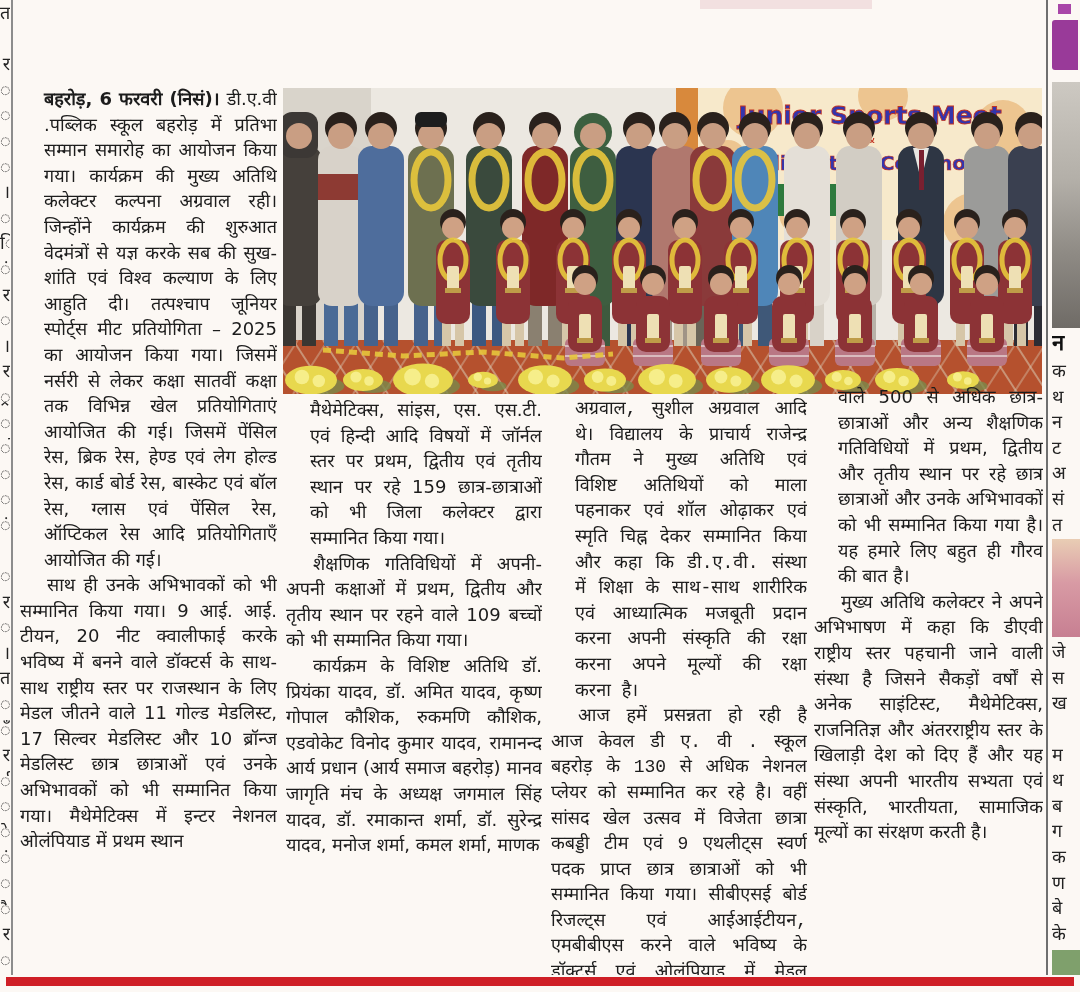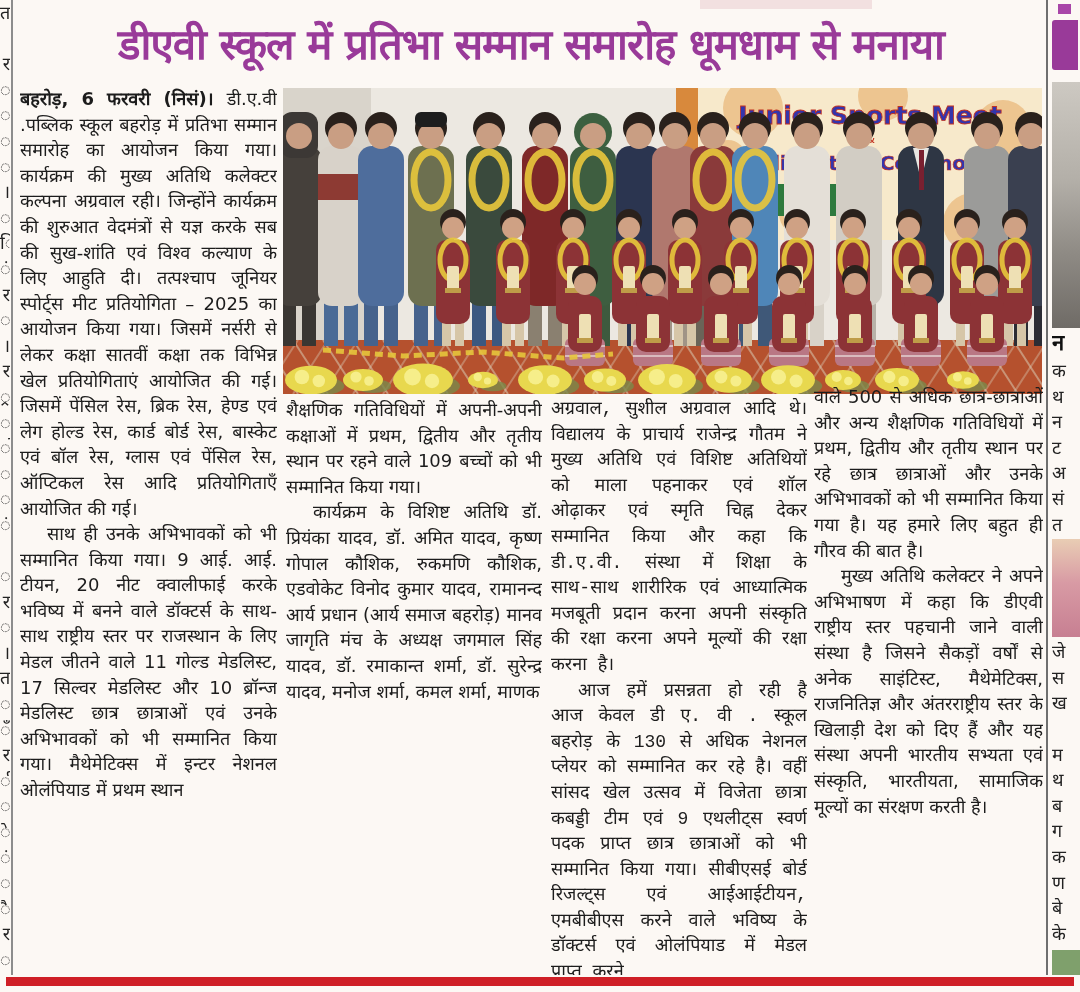--- a/index.html
+++ b/index.html
@@ -33,21 +33,21 @@
   }
   
   .photo{position:absolute;left:283px;top:88px;width:759px;height:306px;margin:0;background:#e9e5df;}
   .photo svg{display:block;}
   
   .col{
     position:absolute;text-align:justify;font-size:18px;line-height:25.6px;
     overflow:hidden;
   }
   .col p{margin:0;text-indent:1.5em;}
-  .col p:first-child{text-indent:0;}
+  .col p:first-child{text-indent:0;margin-left:24px;}
   .col b{font-weight:bold;}
   .col1{left:20px;top:86px;width:257px;height:892px;}
   .col2{left:286px;top:397px;width:256px;height:578px;}
   .col3{left:551px;top:397px;width:256px;height:578px;font-family:Liberation Mono, monospace;}
   .col4{left:814px;top:384px;width:229px;height:578px;}
   .bottom-bar{position:absolute;left:6px;top:977px;width:1068px;height:9px;background:#cf1f26;}
 </style>
 </head>
 <body>
 
@@ -90,21 +90,20 @@
       <div class="frag">ा</div>
       <div class="frag">े</div>
       <div class="frag">ं</div>
       <div class="frag">ा</div>
       <div class="frag">ै</div>
       <div class="frag">र</div>
       <div class="frag">ा</div>
     </div>
   <div class="rule rule-left"></div>
 
-  <h1 class="headline">डीएवी स्कूल में प्रतिभा सम्मान समारोह धूमधाम से मनाया</h1>
 
   <figure class="photo">
     <svg id="photo-svg" width="759" height="306" viewBox="0 0 759 306" xmlns="http://www.w3.org/2000/svg">
         <rect x="0" y="0" width="759" height="306" fill="#ece8e1"></rect>
         <rect x="0" y="0" width="88" height="252" fill="#d9d4cb"></rect>
         <rect x="393" y="0" width="22" height="152" fill="#d8893c"></rect>
         <g>
           <rect x="415" y="0" width="344" height="152" fill="#f7e9cb"></rect>
           <circle cx="470" cy="20" r="30" fill="#e09a4a" opacity="0.45"></circle>
           <circle cx="600" cy="8" r="25" fill="#e09a4a" opacity="0.45"></circle>
@@ -469,20 +468,21 @@
           <circle cx="684.8" cy="293" r="3.84" fill="#f6ee8a"></circle>
         </g>
       </svg>
   </figure>
 
   <div class="col col1">
       <p><b>बहरोड़, 6 फरवरी (निसं)। </b>डी.ए.वी .पब्लिक स्कूल बहरोड़ में प्रतिभा सम्मान समारोह का आयोजन किया गया। कार्यक्रम की मुख्य अतिथि कलेक्टर कल्पना अग्रवाल रही। जिन्होंने कार्यक्रम की शुरुआत वेदमंत्रों से यज्ञ करके सब की सुख-शांति एवं विश्व कल्याण के लिए आहुति दी। तत्पश्चाप जूनियर स्पोर्ट्स मीट प्रतियोगिता – 2025 का आयोजन किया गया। जिसमें नर्सरी से लेकर कक्षा सातवीं कक्षा तक विभिन्न खेल प्रतियोगिताएं आयोजित की गई। जिसमें पेंसिल रेस, ब्रिक रेस, हेण्ड एवं लेग होल्ड रेस, कार्ड बोर्ड रेस, बास्केट एवं बॉल रेस, ग्लास एवं पेंसिल रेस, ऑप्टिकल रेस आदि प्रतियोगिताएँ आयोजित की गई।</p>
       <p>साथ ही उनके अभिभावकों को भी सम्मानित किया गया। 9 आई. आई. टीयन, 20 नीट क्वालीफाई करके भविष्य में बनने वाले डॉक्टर्स के साथ-साथ राष्ट्रीय स्तर पर राजस्थान के लिए मेडल जीतने वाले 11 गोल्ड मेडलिस्ट, 17 सिल्वर मेडलिस्ट और 10 ब्रॉन्ज मेडलिस्ट छात्र छात्राओं एवं उनके अभिभावकों को भी सम्मानित किया गया। मैथेमेटिक्स में इन्टर नेशनल ओलंपियाड में प्रथम स्थान</p>
     </div>
   <div class="col col2">
+      <p>मैथेमेटिक्स, सांइस, एस. एस.टी. एवं हिन्दी आदि विषयों में जॉर्नल स्तर पर प्रथम, द्वितीय एवं तृतीय स्थान पर रहे 159 छात्र-छात्राओं को भी जिला कलेक्टर द्वारा सम्मानित किया गया।</p>
       <p>शैक्षणिक गतिविधियों में अपनी-अपनी कक्षाओं में प्रथम, द्वितीय और तृतीय स्थान पर रहने वाले 109 बच्चों को भी सम्मानित किया गया।</p>
       <p>कार्यक्रम के विशिष्ट अतिथि डॉ. प्रियंका यादव, डॉ. अमित यादव, कृष्ण गोपाल कौशिक, रुकमणि कौशिक, एडवोकेट विनोद कुमार यादव, रामानन्द आर्य प्रधान (आर्य समाज बहरोड़) मानव जागृति मंच के अध्यक्ष जगमाल सिंह यादव, डॉ. रमाकान्त शर्मा, डॉ. सुरेन्द्र यादव, मनोज शर्मा, कमल शर्मा, माणक</p>
     </div>
   <div class="col col3">
       <p>अग्रवाल, सुशील अग्रवाल आदि थे। विद्यालय के प्राचार्य राजेन्द्र गौतम ने मुख्य अतिथि एवं विशिष्ट अतिथियों को माला पहनाकर एवं शॉल ओढ़ाकर एवं स्मृति चिह्न देकर सम्मानित किया और कहा कि डी.ए.वी. संस्था में शिक्षा के साथ-साथ शारीरिक एवं आध्यात्मिक मजबूती प्रदान करना अपनी संस्कृति की रक्षा करना अपने मूल्यों की रक्षा करना है।</p>
       <p>आज हमें प्रसन्नता हो रही है आज केवल डी ए. वी . स्कूल बहरोड़ के 130 से अधिक नेशनल प्लेयर को सम्मानित कर रहे है। वहीं सांसद खेल उत्सव में विजेता छात्रा कबड्डी टीम एवं 9 एथलीट्स स्वर्ण पदक प्राप्त छात्र छात्राओं को भी सम्मानित किया गया। सीबीएसई बोर्ड रिजल्ट्स एवं आईआईटीयन, एमबीबीएस करने वाले भविष्य के डॉक्टर्स एवं ओलंपियाड में मेडल प्राप्त करने</p>
     </div>
   <div class="col col4">
       <p>वाले 500 से अधिक छात्र-छात्राओं और अन्य शैक्षणिक गतिविधियों में प्रथम, द्वितीय और तृतीय स्थान पर रहे छात्र छात्राओं और उनके अभिभावकों को भी सम्मानित किया गया है। यह हमारे लिए बहुत ही गौरव  की बात है।</p>
       <p>मुख्य अतिथि कलेक्टर ने अपने अभिभाषण में कहा कि डीएवी राष्ट्रीय स्तर पहचानी जाने वाली संस्था है जिसने सैकड़ों वर्षों से अनेक साइंटिस्ट, मैथेमेटिक्स, राजनितिज्ञ और अंतरराष्ट्रीय स्तर के खिलाड़ी देश को दिए हैं और यह संस्था अपनी भारतीय सभ्यता एवं संस्कृति, भारतीयता, सामाजिक मूल्यों का संरक्षण करती है।</p>

